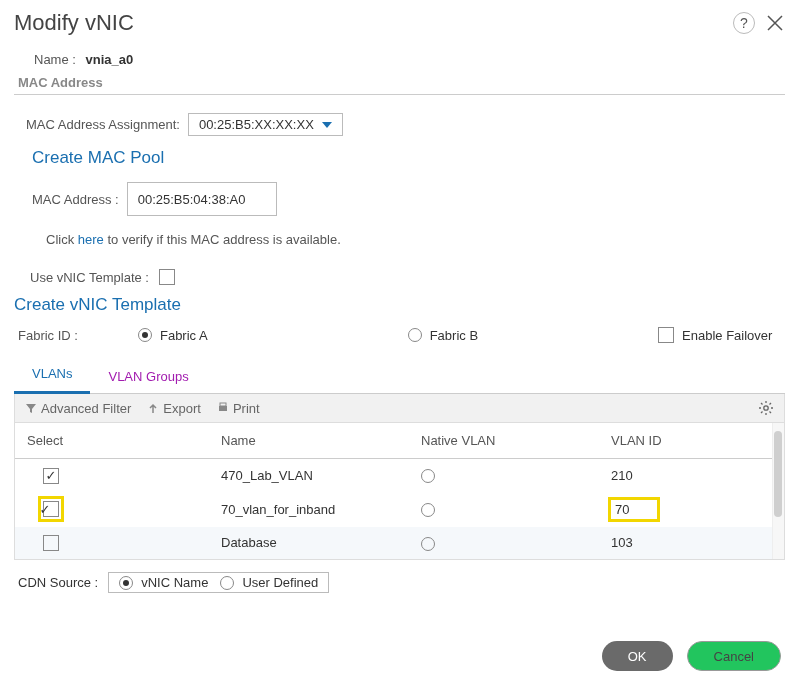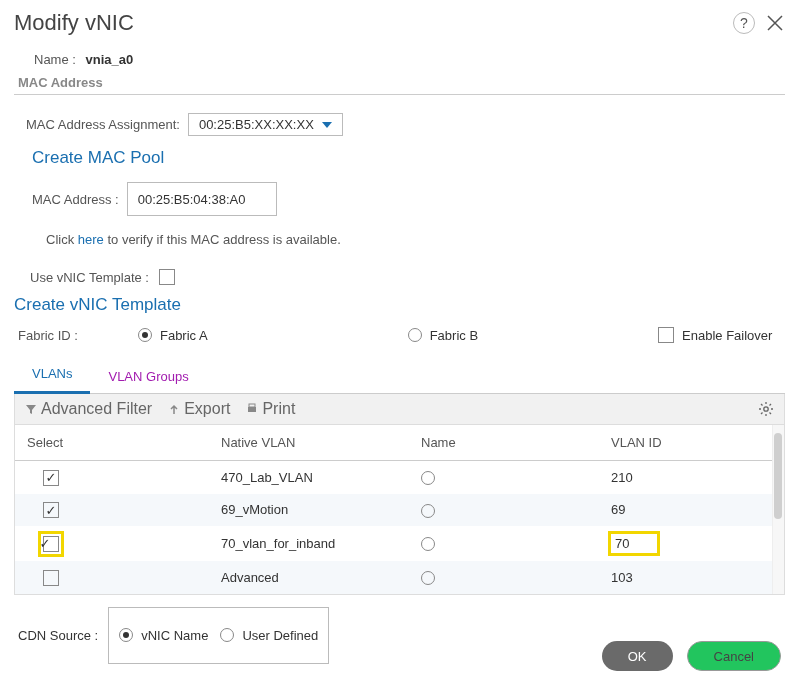--- a/index.html
+++ b/index.html
@@ -65,39 +65,39 @@
   .fabric-row .lbl2 { color:#555; margin-right:20px;}
   .tabs { display:flex; align-items:flex-end; border-bottom:1px solid #ccc; margin-top:6px;}
   .tab {
     padding: 8px 18px 10px; color:#a21caf; cursor:pointer;
     position:relative; top:1px;
   }
   .tab.active { color:#1a6fb0; border-bottom:3px solid #1a6fb0; }
   .toolbar {
     background:#f1f1f1; border:1px solid #ddd; border-top:none;
     display:flex; align-items:center; padding:6px 10px;
-    color:#666; font-size:16px;
+    color:#666; font-size:13px;
     justify-content:space-between;
   }
   .toolbar-left { display:flex; align-items:center; gap:16px;}
   .tool-item { display:flex; align-items:center; gap:4px; cursor:pointer;}
   .gear-icon svg, .filter-icon svg, .export-icon svg, .print-icon svg { display:block; }
   .table-wrap { border:1px solid #ddd; border-top:none; position:relative;}
   .thead, .trow { display:grid; grid-template-columns: 200px 200px 190px 1fr; align-items:center; }
   .thead { padding:10px 6px; color:#555; border-bottom:1px solid #ccc;}
   .trow { padding:8px 6px; }
   .trow.alt { background:#f5f8fb; }
   .sel-cell { padding-left:22px;}
   .hl { outline:3px solid #f2d600; outline-offset:-1px; }
   .hl-cell { display:inline-block; padding:2px 28px 2px 4px; outline:3px solid #f2d600;}
   .scroll-stub { position:absolute; right:0; top:0; bottom:0; width:12px; background:#f7f7f7; border-left:1px solid #eee;}
   .scroll-thumb { position:absolute; right:2px; top:8px; width:8px; height:86px; background:#cfcfcf; border-radius:4px;}
   .cdn-row { display:flex; align-items:center; margin:12px 0 0 4px; gap:10px;}
   .cdn-box {
-    border:1px solid #bbb; padding:20px 10px; display:inline-flex; align-items:center; gap:12px;
+    border:1px solid #bbb; padding:2px 10px; display:inline-flex; align-items:center; gap:12px;
   }
   .footer {
     position:absolute; bottom:10px; right:18px; display:flex; gap:14px;
   }
   .btn {
     height:30px; padding:0 26px; border-radius:18px;
     display:flex; align-items:center; justify-content:center;
     font-size:13px; cursor:pointer;
   }
   .btn-ok { background:#6a6a6a; color:#fff; border:none;}
@@ -222,49 +222,43 @@
             <line x1="3" y1="13" x2="4.5" y2="11.5"></line>
             <line x1="11.5" y1="4.5" x2="13" y2="3"></line>
           </g>
         </svg>
     </div>
   </div>
 
   <div class="table-wrap">
     <div class="thead">
       <div style="padding-left:6px;">Select</div>
+      <div>Name</div>
       <div>Native VLAN</div>
-      <div>Name</div>
       <div>VLAN ID</div>
     </div>
 
     <div class="trow">
       <div class="sel-cell"><span class="chk-outline checked"></span></div>
       <div>470_Lab_VLAN</div>
       <div><span class="radio-outline"></span></div>
       <div>210</div>
     </div>
 
-    <div class="trow alt">
-      <div class="sel-cell"><span class="chk-outline checked"></span></div>
-      <div>69_vMotion</div>
-      <div><span class="radio-outline"></span></div>
-      <div>69</div>
-    </div>
 
     <div class="trow">
       <div class="sel-cell"><span class="chk-outline checked hl" style="padding:0 12px 0 0; outline-offset:2px;"></span></div>
       <div>70_vlan_for_inband</div>
       <div><span class="radio-outline"></span></div>
       <div><span class="hl-cell">70</span></div>
     </div>
 
     <div class="trow alt">
       <div class="sel-cell"><span class="chk-outline"></span></div>
-      <div>Advanced</div>
+      <div>Database</div>
       <div><span class="radio-outline"></span></div>
       <div>103</div>
     </div>
 
     <div class="scroll-stub">
       <div class="scroll-thumb"></div>
     </div>
   </div>
 
   <div class="cdn-row">

